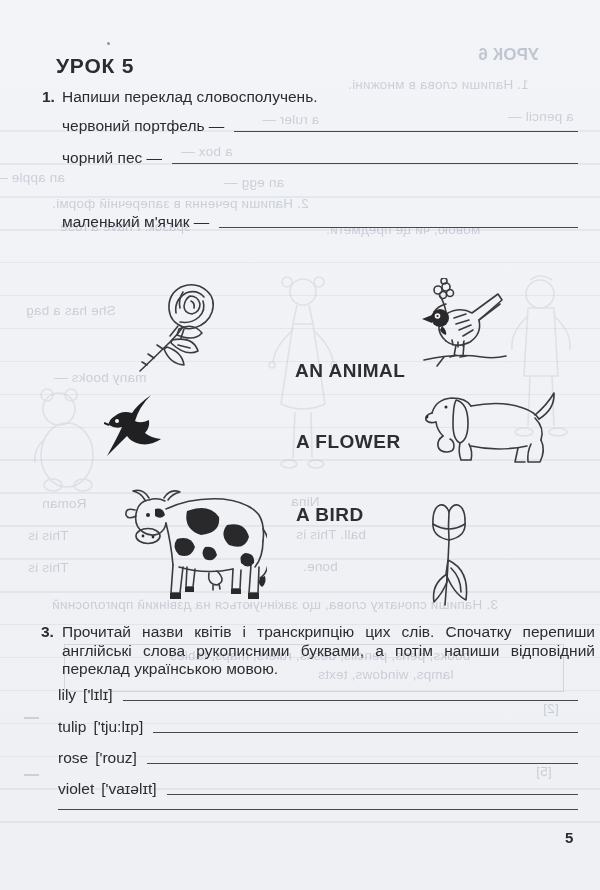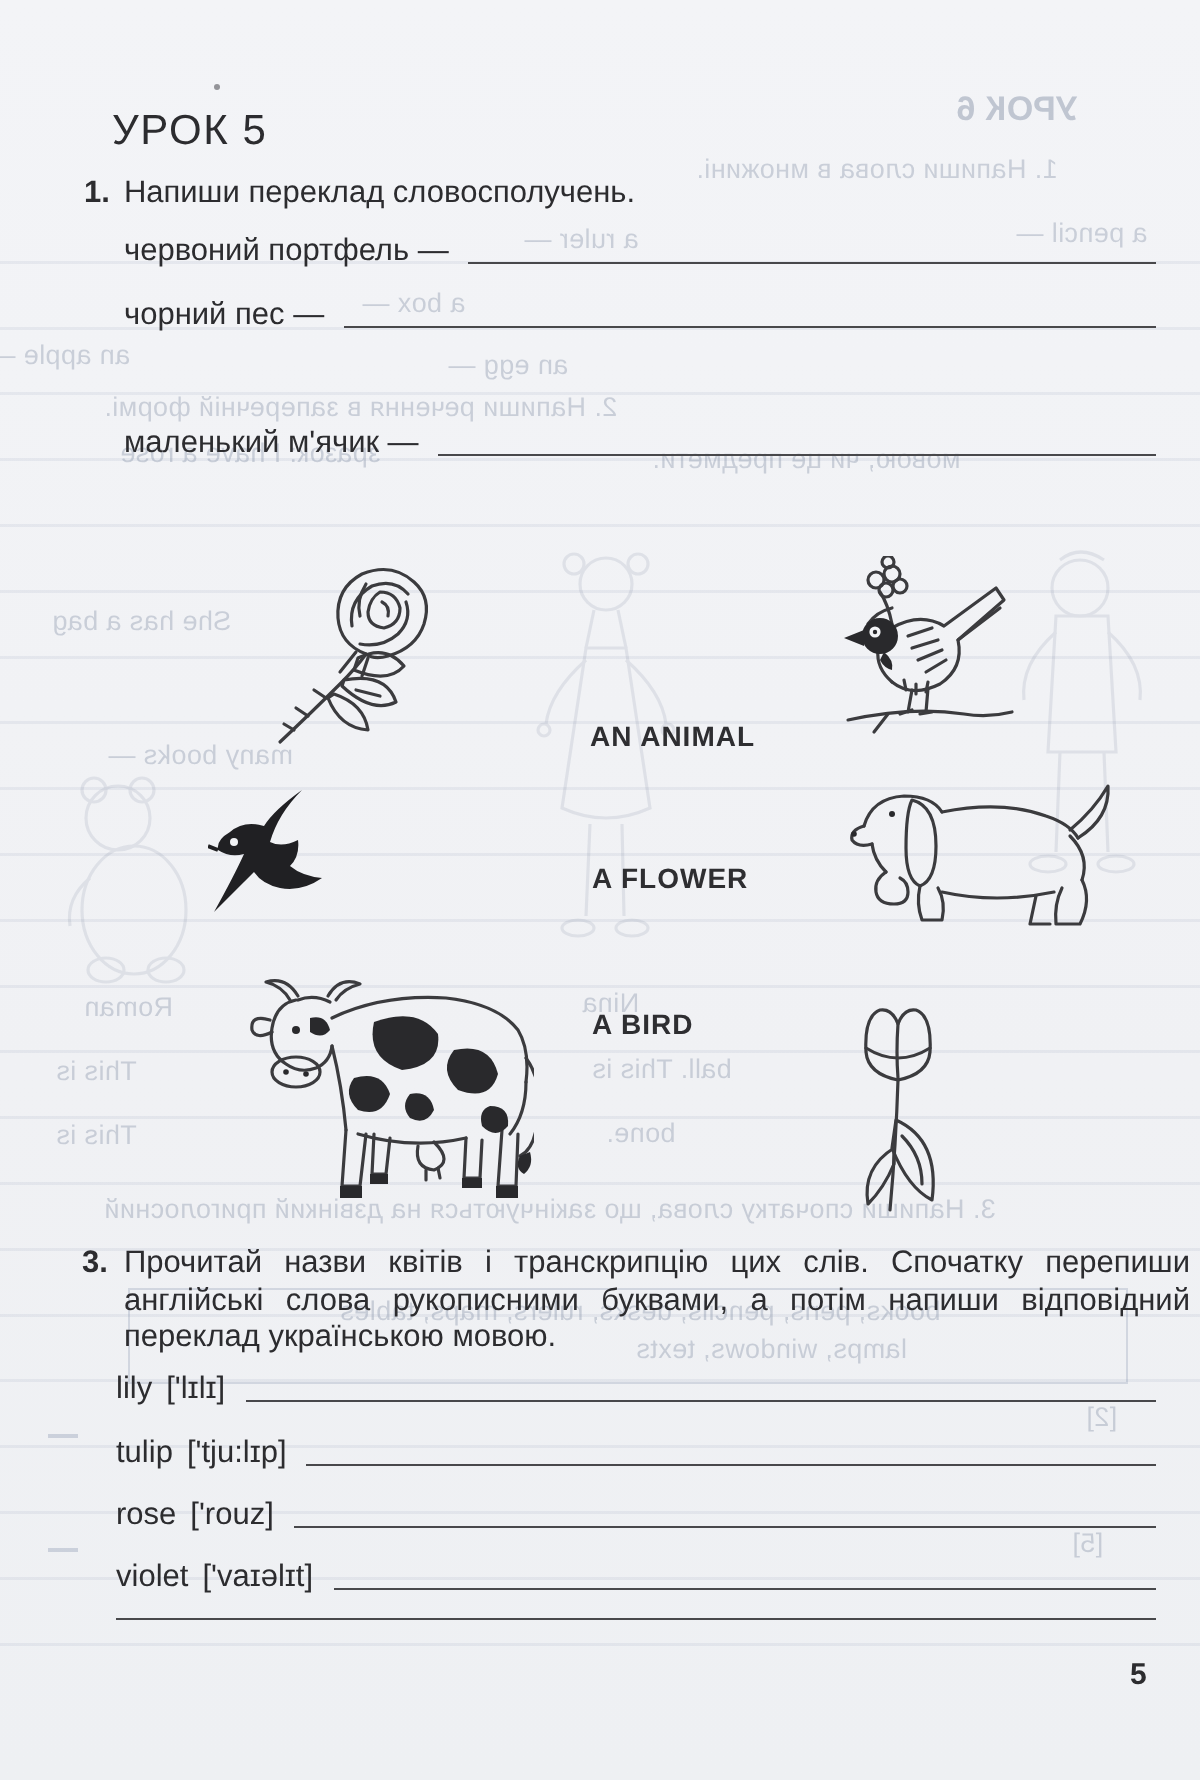--- a/index.html
+++ b/index.html
@@ -15,28 +15,28 @@
       rgba(110,125,160,0.10) 31.4px, rgba(110,125,160,0.10) 32.9px);}
   
   .bleed{position:absolute; transform:scaleX(-1); color:#8e99ad; opacity:.40;
     font-size:13.5px; white-space:nowrap; letter-spacing:.2px;}
   .bleed.b-strong{opacity:.5; font-weight:bold; font-size:17px;}
   .bleed-box{position:absolute; border:1px solid rgba(120,135,165,.25);}
   .bleed-dash{position:absolute; width:15px; height:2px; background:rgba(120,135,165,.30);}
   .bleedfig{position:absolute; opacity:.16;}
   .bleedfig *{stroke:#7e8aa0; fill:none; stroke-width:1.6;}
   
-  .title{position:absolute; left:56px; top:54px; font-size:21px; font-weight:normal; letter-spacing:.8px;}
+  .title{position:absolute; left:56px; top:54px; font-size:21px; font-weight:bold; letter-spacing:.8px;}
   .inst{position:absolute; left:42px; font-size:15.5px; white-space:nowrap;}
   .inst .num{font-weight:bold; margin-right:7px;}
   .wrow{position:absolute; right:22px; display:flex; align-items:flex-end;}
   .rlabel{font-size:15.5px; white-space:nowrap; padding-right:10px; line-height:19px;}
   .trans{margin-left:7px;text-align:center;}
   .aline{flex:1; border-bottom:1.7px solid #48484b; margin-bottom:3px;}
-  .mword{position:absolute; font-weight:bold; font-size:14px; letter-spacing:.5px; color:#2e2e31; white-space:nowrap;}
+  .mword{position:absolute; font-weight:bold; font-size:19px; letter-spacing:.5px; color:#2e2e31; white-space:nowrap;}
   .inst3{position:absolute; left:62px; top:623px; width:533px; font-size:15.5px;
     line-height:18.5px; text-align:justify;}
   .num3{position:absolute; left:-21px; top:0; font-weight:bold;}
   .pagenum{position:absolute; left:565px; top:829px; font-size:15px; font-weight:bold;}
   .drawing{position:absolute;}
   .drawing .ln{fill:none; stroke:#3b3b3e; stroke-width:1.6; stroke-linecap:round; stroke-linejoin:round;}
   .drawing .fl{fill:#29292c; stroke:none;}
   .speck{position:absolute; width:3px; height:3px; border-radius:50%; background:#6b6b70; opacity:.7;}
 </style>
 </head>

